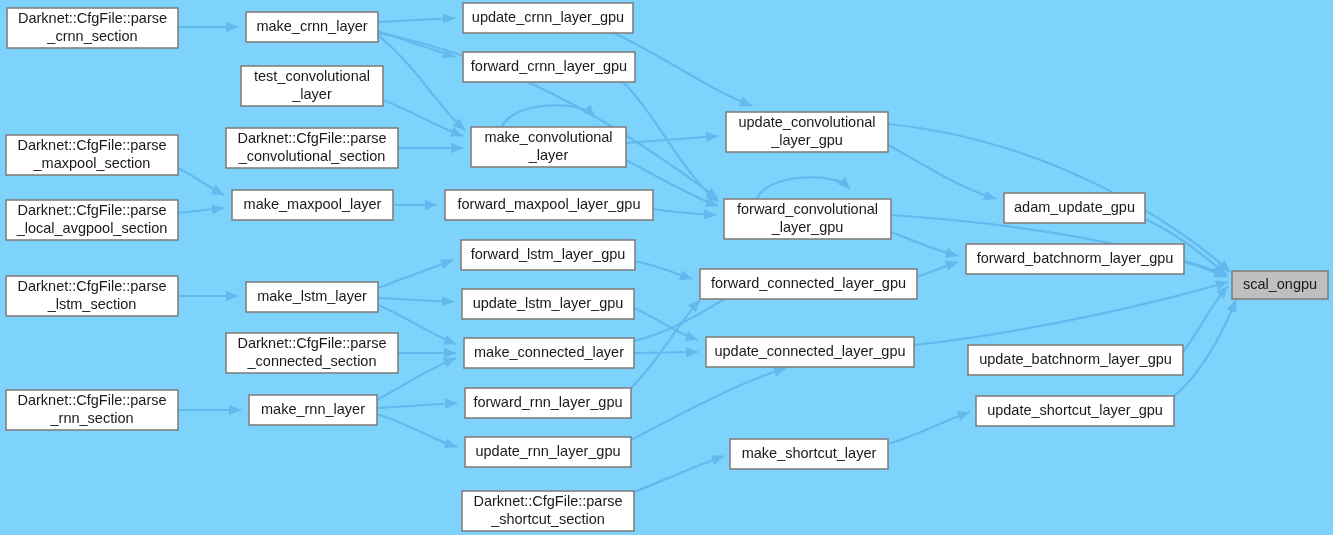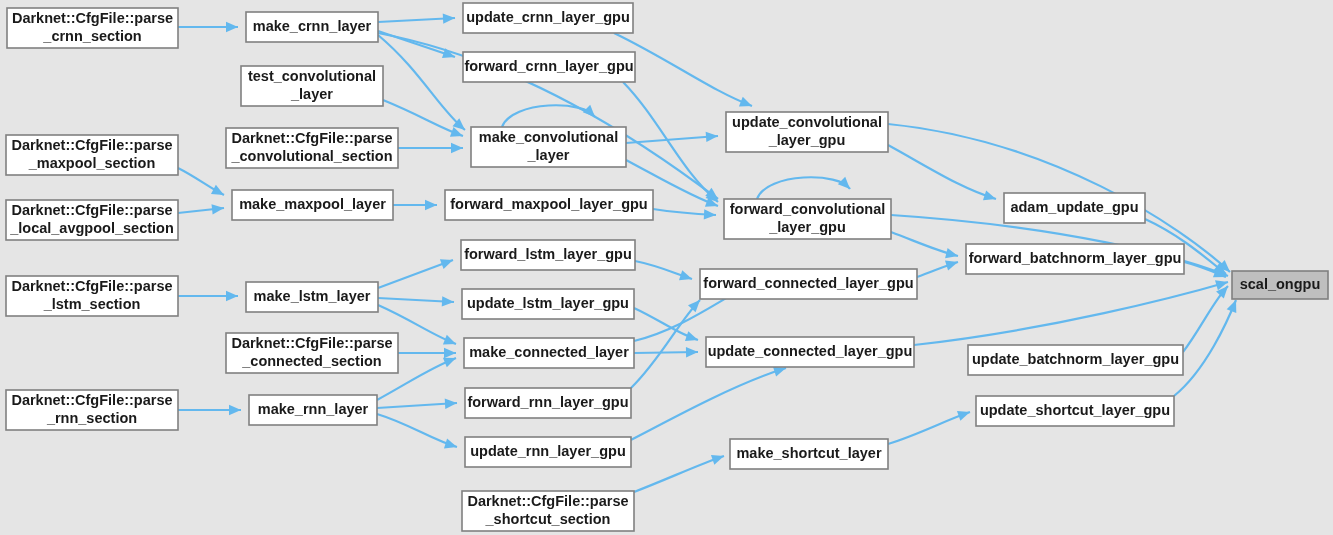--- a/index.html
+++ b/index.html
@@ -5,24 +5,23 @@
 <style>
   html, body {
     margin: 0;
     padding: 0;
     background: #ffffff;
   }
   #graph-root {
     position: relative;
     width: 1333px;
     height: 535px;
-    background: #e5e5e5;
+    background: #7dd3fc;
     overflow: hidden;
     font-family: "Liberation Sans", "DejaVu Sans", sans-serif;
-    font-weight: bold;
   }
   #graph-svg {
     position: absolute;
     left: 0;
     top: 0;
     width: 1333px;
     height: 535px;
     display: block;
   }
   .edge-path {

